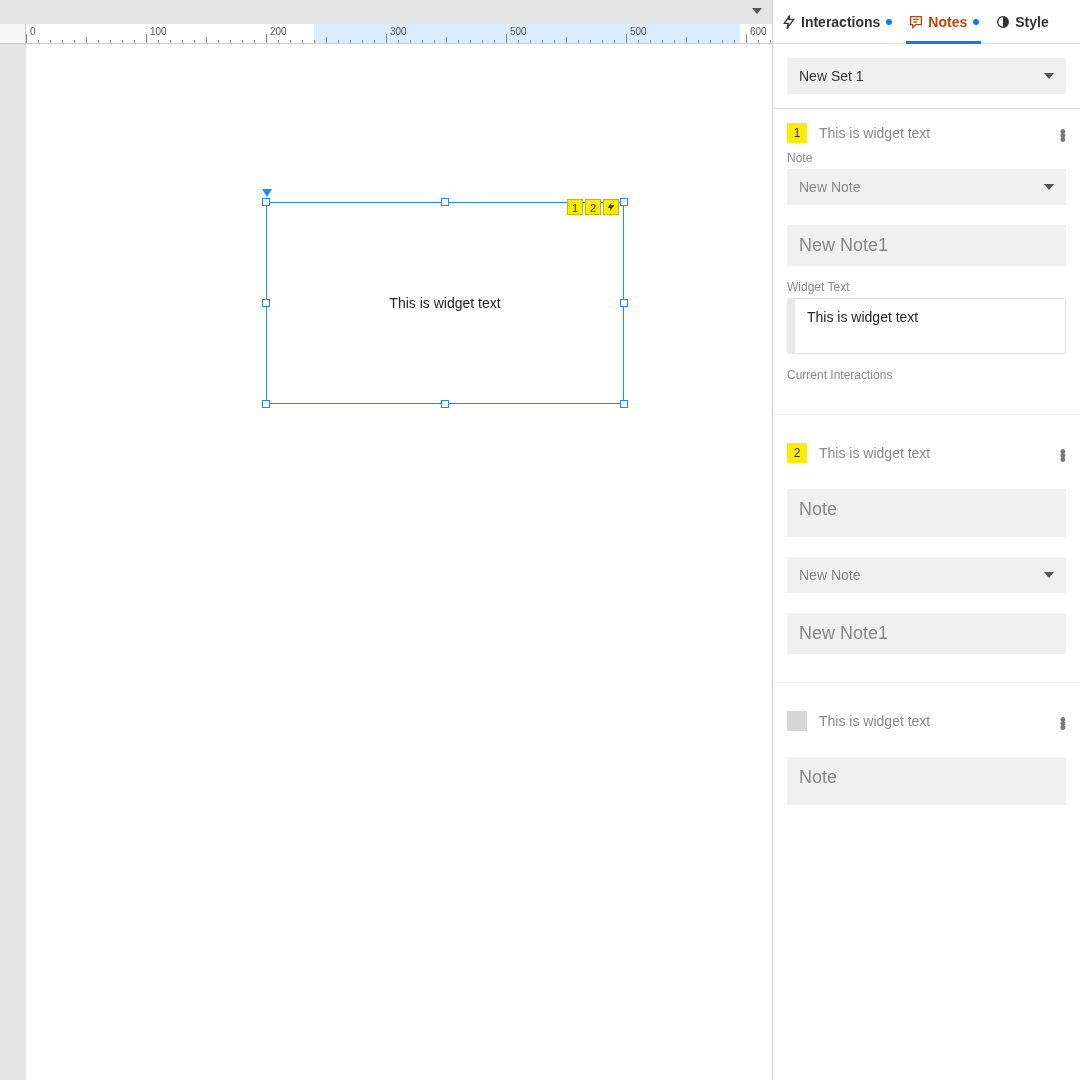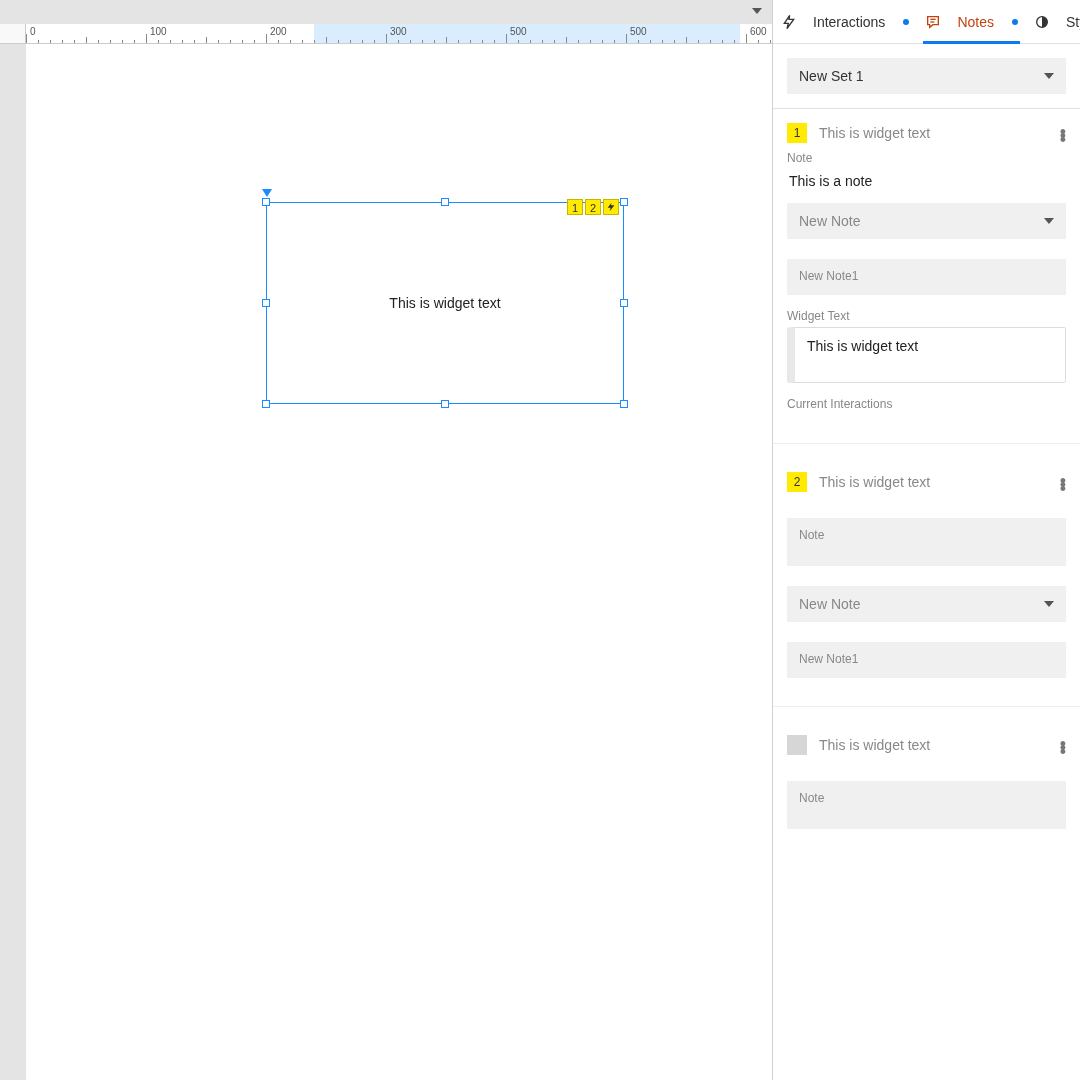--- a/index.html
+++ b/index.html
@@ -166,25 +166,26 @@
     align-items: center;
     height: 44px;
     border-bottom: 1px solid #e0e0e0;
     padding: 0 8px;
     gap: 16px;
     font-size: 14px;
   }
   .tab {
     display: flex;
     align-items: center;
-    gap: 16px;
+    gap: 4px;
     height: 100%;
     color: #333;
     cursor: pointer;
     position: relative;
+    font-weight: bold;
   }
   .tab.active {
     color: #c2410c;
   }
   .tab.active::after {
     content: "";
     position: absolute;
     bottom: -1px;
     left: -2px; right: -2px;
     height: 3px;
@@ -257,21 +258,21 @@
   .entry-title { color: #888; font-size: 14px; flex: 1; }
   .more-dots { color: #777; cursor: pointer; font-size: 18px; line-height: 10px; letter-spacing: 0; }
   .more-dots span { display: block; height: 4px; }
 
   .small-label { font-size: 12px; color: #888; margin: 8px 0 4px 0; }
   .note-text { font-size: 14px; color: #222; padding: 4px 2px 14px 2px; }
 
   .ghost-area {
     background: #f0f0f0;
     color: #888;
-    font-size: 12px;
+    font-size: 18px;
     padding: 10px 12px;
     min-height: 36px;
   }
 
   .field-box {
     border: 1px solid #ddd;
     border-left: 8px solid #e8e8e8;
     border-radius: 2px;
     padding: 10px 12px;
     font-size: 14px;
@@ -439,21 +440,20 @@
     <div class="entry-header">
       <div class="num-badge">1</div>
       <div class="entry-title">This is widget text</div>
       <div class="more-dots">
           <span>•</span>
           <span>•</span>
           <span>•</span>
         </div>
     </div>
     <div class="small-label">Note</div>
-    <div class="note-text">This is a note</div>
 
     <div class="select-box ghost">
       <span>New Note</span>
       <span class="chev"></span>
     </div>
     <div style="height:20px"></div>
     <div class="ghost-area">New Note1</div>
 
     <div class="small-label" style="margin-top:14px">Widget Text</div>
     <div class="field-box">

